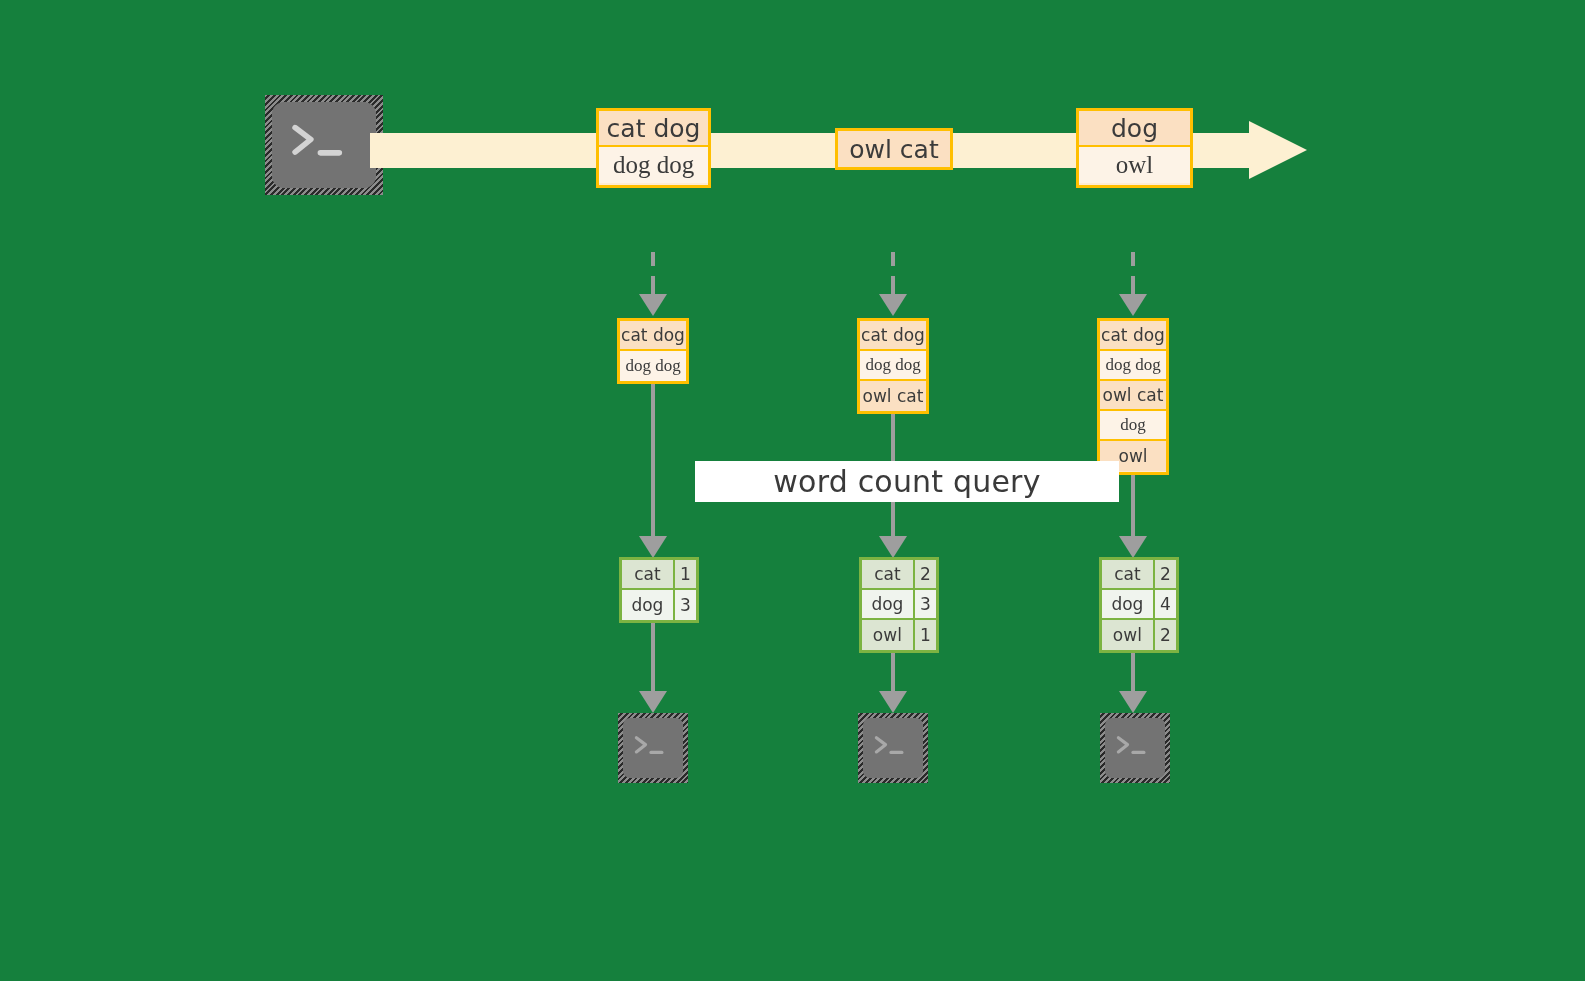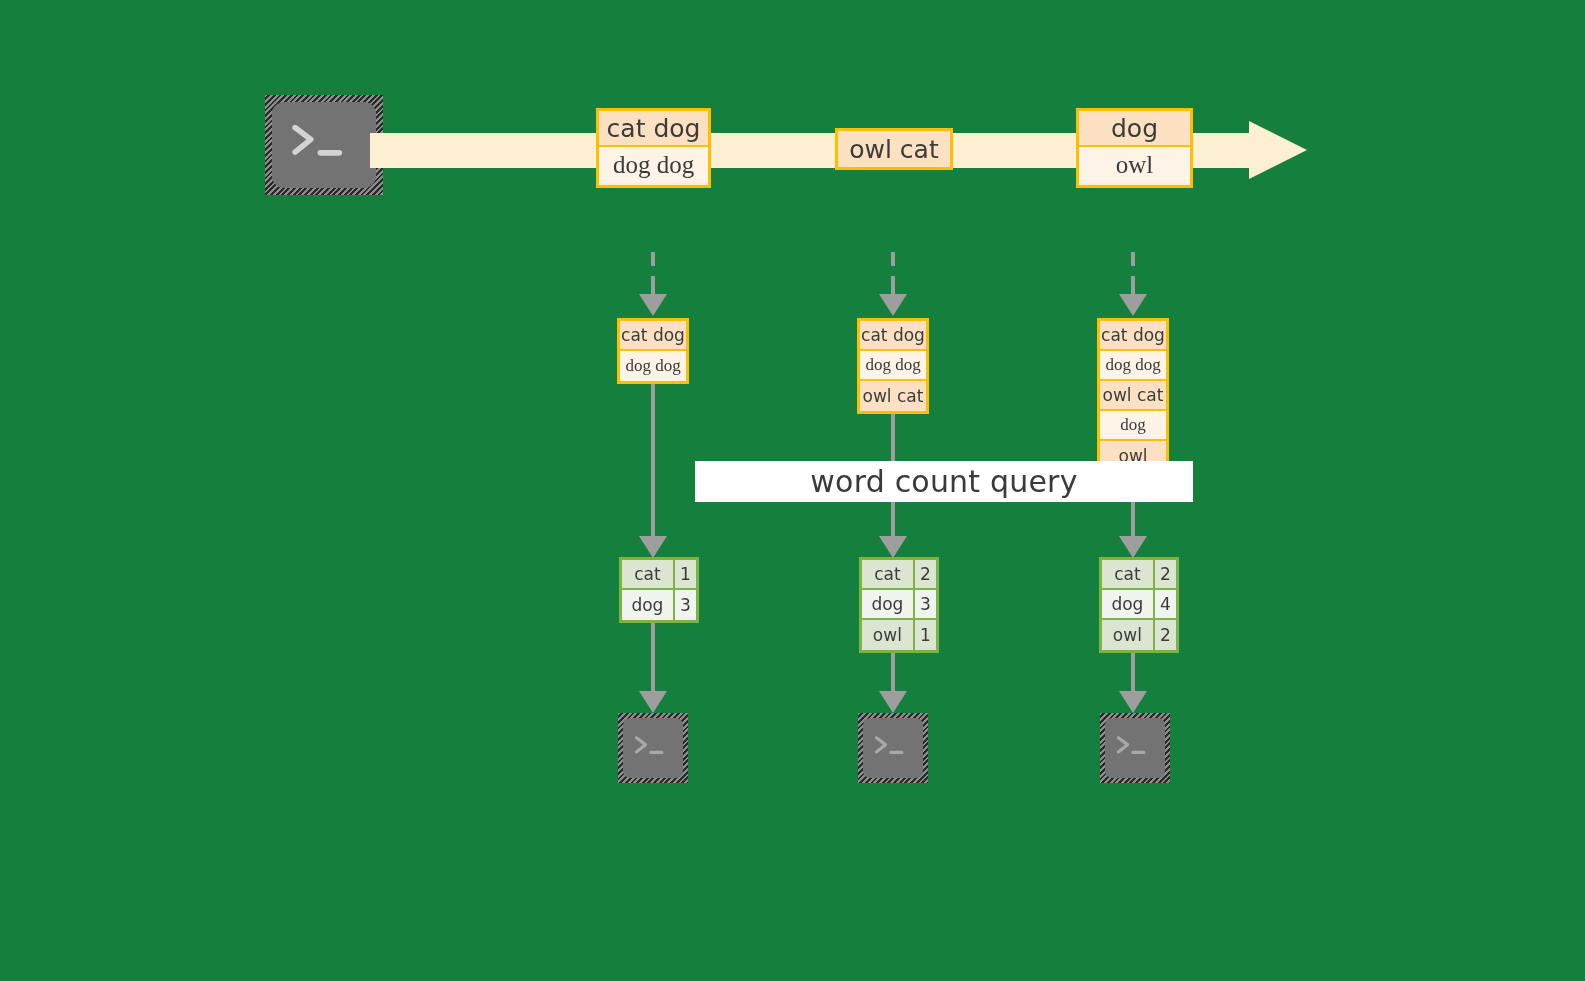--- a/index.html
+++ b/index.html
@@ -220,15 +220,15 @@
 
   <div class="term small" style="left:1100px;top:713px;width:70px;height:70px;">
     <div class="inner">
       <svg class="glyph" viewBox="0 0 100 60">
         <path d="M14 12 L34 27 L14 43" fill="none" stroke="#a8a8a8" stroke-width="7" stroke-linecap="round" stroke-linejoin="round"></path>
         <line x1="46" y1="44" x2="70" y2="44" stroke="#a8a8a8" stroke-width="7" stroke-linecap="round"></line>
       </svg>
     </div>
   </div>
 
-  <div class="qlabel" style="left:695px;top:461px;width:498px;height:41px;">word count query</div>
+  <div class="qlabel" style="left:695px;top:461px;width:424px;height:41px;">word count query</div>
 
 </div>
 
 </body></html>

